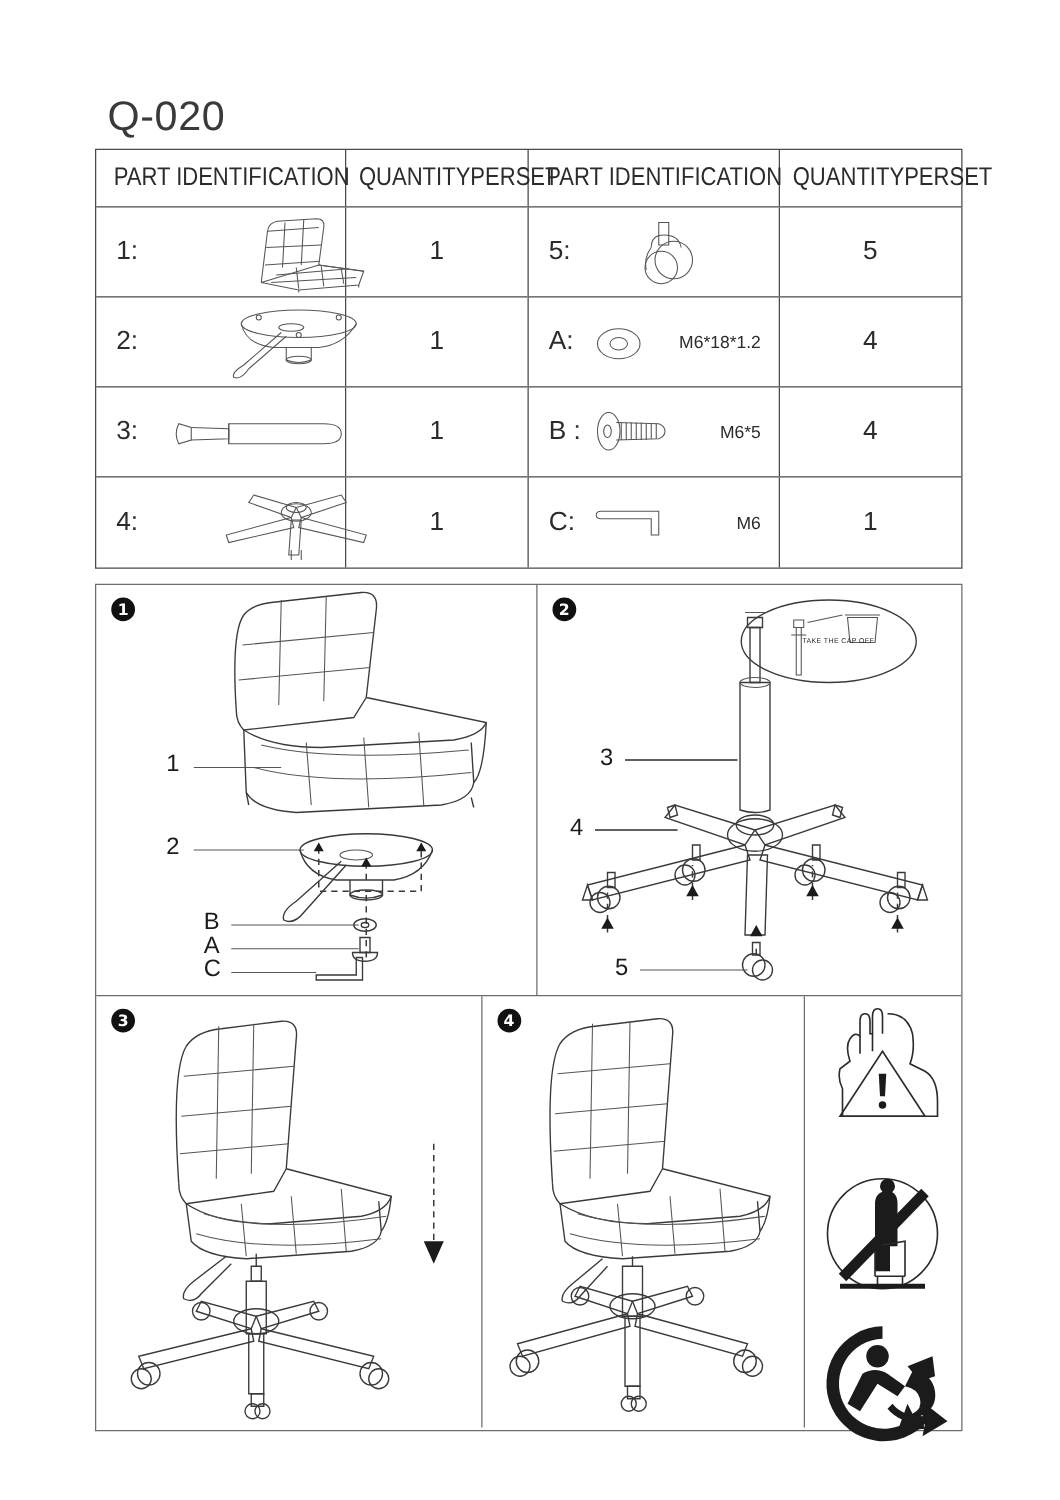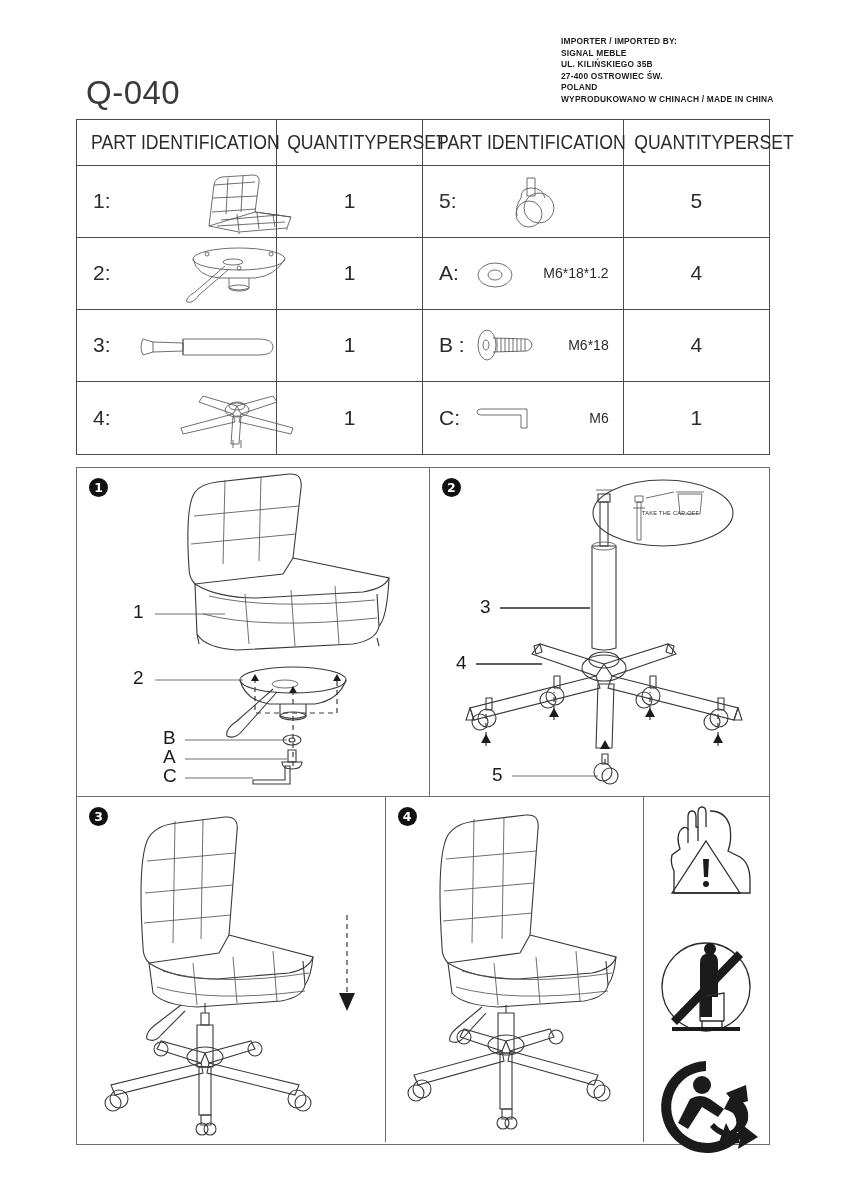--- a/index.html
+++ b/index.html
@@ -114,30 +114,22 @@
   .ln2{fill:none;stroke:#2b2b2b;stroke-width:1.3;}
   .thin{fill:none;stroke:#555;stroke-width:0.85;}
   .dash{fill:none;stroke:#3a3a3a;stroke-width:1.2;stroke-dasharray:5 4;}
   .solid{fill:#1b1b1b;}
 </style>
 </head>
 <body>
 
 <div class="page">
 
-  <div class="title">Q-040</div>
-
-  <div class="importer">
-    <div>IMPORTER / IMPORTED BY:</div>
-    <div>SIGNAL MEBLE</div>
-    <div>UL. KILIŃSKIEGO 35B</div>
-    <div>27-400 OSTROWIEC ŚW.</div>
-    <div>POLAND</div>
-    <div>WYPRODUKOWANO W CHINACH / MADE IN CHINA</div>
-  </div>
+  <div class="title">Q-020</div>
+
 
   <div class="parts-table">
 
     <div class="half left">
       <div class="trow head">
         <div class="cell-id">
           <div class="hdr-text">PART IDENTIFICATION</div>
         </div>
         <div class="cell-qty">
           <div class="hdr-text">QUANTITYPERSET</div>
@@ -276,21 +268,21 @@
         <div class="cell-id">
           <span class="part-key">B :</span>
           <span class="art" style="left:52px;top:18px;">
             <svg width="66" height="36" viewBox="0 0 66 36">
               <ellipse class="thin" cx="12" cy="17" rx="9" ry="15"></ellipse>
               <ellipse class="thin" cx="11" cy="17" rx="3" ry="5"></ellipse>
               <path class="thin" d="M18 10 L52 11 Q57 13 57 17 Q57 21 52 23 L18 24"></path>
               <path class="thin" d="M22 10 L22 24 M26 10 L26 24 M30 10 L30 24 M34 10 L34 24 M38 10 L38 24 M42 11 L42 24 M46 11 L46 23 M50 11 L50 23"></path>
             </svg>
           </span>
-          <span class="part-spec">M6*18</span>
+          <span class="part-spec">M6*5</span>
         </div>
         <div class="cell-qty">
           <span class="qty-val">4</span>
         </div>
       </div>
 
       <div class="trow body">
         <div class="cell-id">
           <span class="part-key">C:</span>
           <span class="art" style="left:50px;top:26px;">

